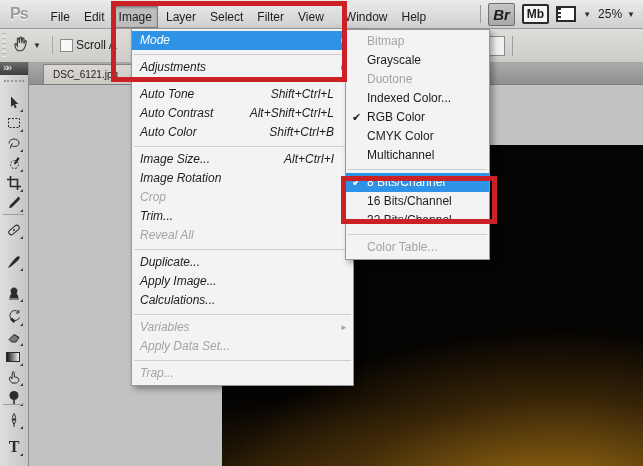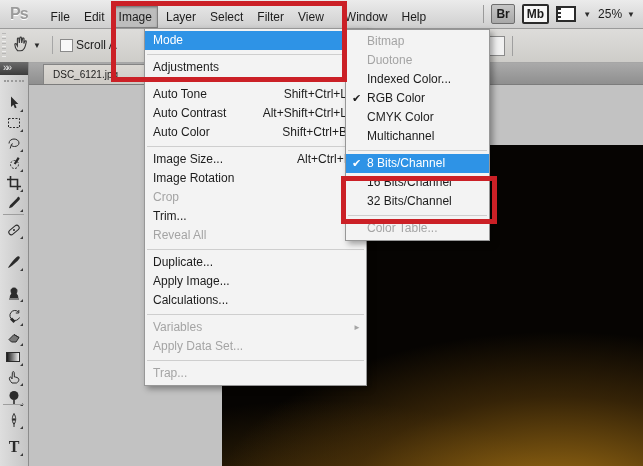--- a/index.html
+++ b/index.html
@@ -14,21 +14,21 @@
   .logo{color:#9b9b9b;font-weight:bold;font-size:16px;margin:0 16px 0 10px;letter-spacing:-1px;
         text-shadow:0 1px 0 #fff;}
   .mb-items{display:flex;align-items:flex-end;height:100%;}
   .menu-item{padding:4px 6px;margin:0 1px;white-space:nowrap;}
   .menu-item.active{background:#bdbdbd;border:1px solid #808080;padding:3px 5px;
                     box-shadow:inset 0 1px 2px rgba(0,0,0,.25);}
   .menu-item[data-name="menu-window"]{margin-left:8px;margin-top:42px;}
   .mb-right{position:absolute;right:4px;top:0;height:28px;display:flex;align-items:center;gap:7px;}
   .vdiv{width:1px;height:18px;background:#9a9a9a;}
   .br-btn{background:linear-gradient(#c6c6c6,#a8a8a8);border:1px solid #6e6e6e;border-radius:2px;
-          font-weight:bold;font-size:12px;padding:2px 4px;}
+          font-weight:bold;font-size:15px;padding:2px 4px;font-style:italic;}
   .mb-btn{background:#f7f7f7;border:2px solid #2b2b2b;border-radius:2px;
           font-weight:bold;font-size:12px;padding:1px 3px;}
   .screen-icon{width:16px;height:12px;border:2px solid #2b2b2b;background:#fff;position:relative;}
   .screen-icon::before{content:"";position:absolute;left:0;top:0;bottom:0;width:3px;
           background:repeating-linear-gradient(#2b2b2b 0 2px,#fff 2px 4px);}
   .caret{font-size:8px;color:#2b2b2b;}
   .zoom-box{display:flex;align-items:center;gap:5px;margin-right:4px;}
 
   
   .options-bar{position:absolute;left:0;top:28px;width:643px;height:34px;
@@ -65,21 +65,21 @@
   
   .photo{position:absolute;left:222px;top:145px;width:421px;height:321px;z-index:1;
      background:
        radial-gradient(ellipse 480px 240px at 80% 112%, rgba(196,136,24,.85), rgba(100,66,12,.5) 45%, rgba(0,0,0,0) 72%),
        radial-gradient(ellipse 420px 190px at 22% 118%, rgba(130,88,16,.55), rgba(0,0,0,0) 65%),
        #060402;}
 
   
   .menu-panel{position:absolute;background:#f3f3f3;border:1px solid #979797;
            box-shadow:3px 3px 6px rgba(0,0,0,.35);padding:2px 0;}
-  #image-menu{left:144px;top:28px;width:221px;z-index:20;}
+  #image-menu{left:131px;top:28px;width:221px;z-index:20;font-style:italic;}
   #mode-menu{left:345px;top:29px;width:143px;z-index:21;}
   .mrow{height:19px;line-height:19px;position:relative;white-space:nowrap;}
   .indent-sm{padding-left:8px;padding-right:44px;}
   .indent-lg{padding-left:21px;}
   .mrow .check{position:absolute;left:6px;top:0;font-size:11px;}
   .mrow .shortcut{position:absolute;right:19px;top:0;}
   .mrow .arrow{position:absolute;right:5px;top:0;font-size:8px;}
   .mrow.disabled{color:#a4a4a4;}
   .mrow.highlight{background:#2e93e6;color:#fff;}
   .msep{height:8px;position:relative;}
@@ -257,20 +257,21 @@
       <div class="mrow indent-sm" data-name="menu-item-calculations"><span data-name="menu-item-label">Calculations...</span></div>
       <div class="msep" data-name="menu-separator"></div>
       <div class="mrow indent-sm disabled" data-name="menu-item-variables"><span data-name="menu-item-label">Variables</span><span class="arrow" data-name="submenu-arrow-icon">►</span></div>
       <div class="mrow indent-sm disabled" data-name="menu-item-apply-data-set"><span data-name="menu-item-label">Apply Data Set...</span></div>
       <div class="msep" data-name="menu-separator"></div>
       <div class="mrow indent-sm disabled" data-name="menu-item-trap"><span data-name="menu-item-label">Trap...</span></div>
     </div>
 
   <div id="mode-menu" class="menu-panel" data-name="mode-submenu-dropdown">
       <div class="mrow indent-lg disabled" data-name="menu-item-bitmap"><span data-name="menu-item-label">Bitmap</span></div>
+      <div class="mrow indent-lg" data-name="menu-item-grayscale"><span data-name="menu-item-label">Grayscale</span></div>
       <div class="mrow indent-lg disabled" data-name="menu-item-duotone"><span data-name="menu-item-label">Duotone</span></div>
       <div class="mrow indent-lg" data-name="menu-item-indexed-color"><span data-name="menu-item-label">Indexed Color...</span></div>
       <div class="mrow indent-lg" data-name="menu-item-rgb-color"><span class="check" data-name="checkmark-icon">✔</span><span data-name="menu-item-label">RGB Color</span></div>
       <div class="mrow indent-lg" data-name="menu-item-cmyk-color"><span data-name="menu-item-label">CMYK Color</span></div>
       <div class="mrow indent-lg" data-name="menu-item-multichannel"><span data-name="menu-item-label">Multichannel</span></div>
       <div class="msep" data-name="menu-separator"></div>
       <div class="mrow indent-lg highlight" data-name="menu-item-8-bits-channel"><span class="check" data-name="checkmark-icon">✔</span><span data-name="menu-item-label">8 Bits/Channel</span></div>
       <div class="mrow indent-lg" data-name="menu-item-16-bits-channel"><span data-name="menu-item-label">16 Bits/Channel</span></div>
       <div class="mrow indent-lg" data-name="menu-item-32-bits-channel"><span data-name="menu-item-label">32 Bits/Channel</span></div>
       <div class="msep" data-name="menu-separator"></div>

